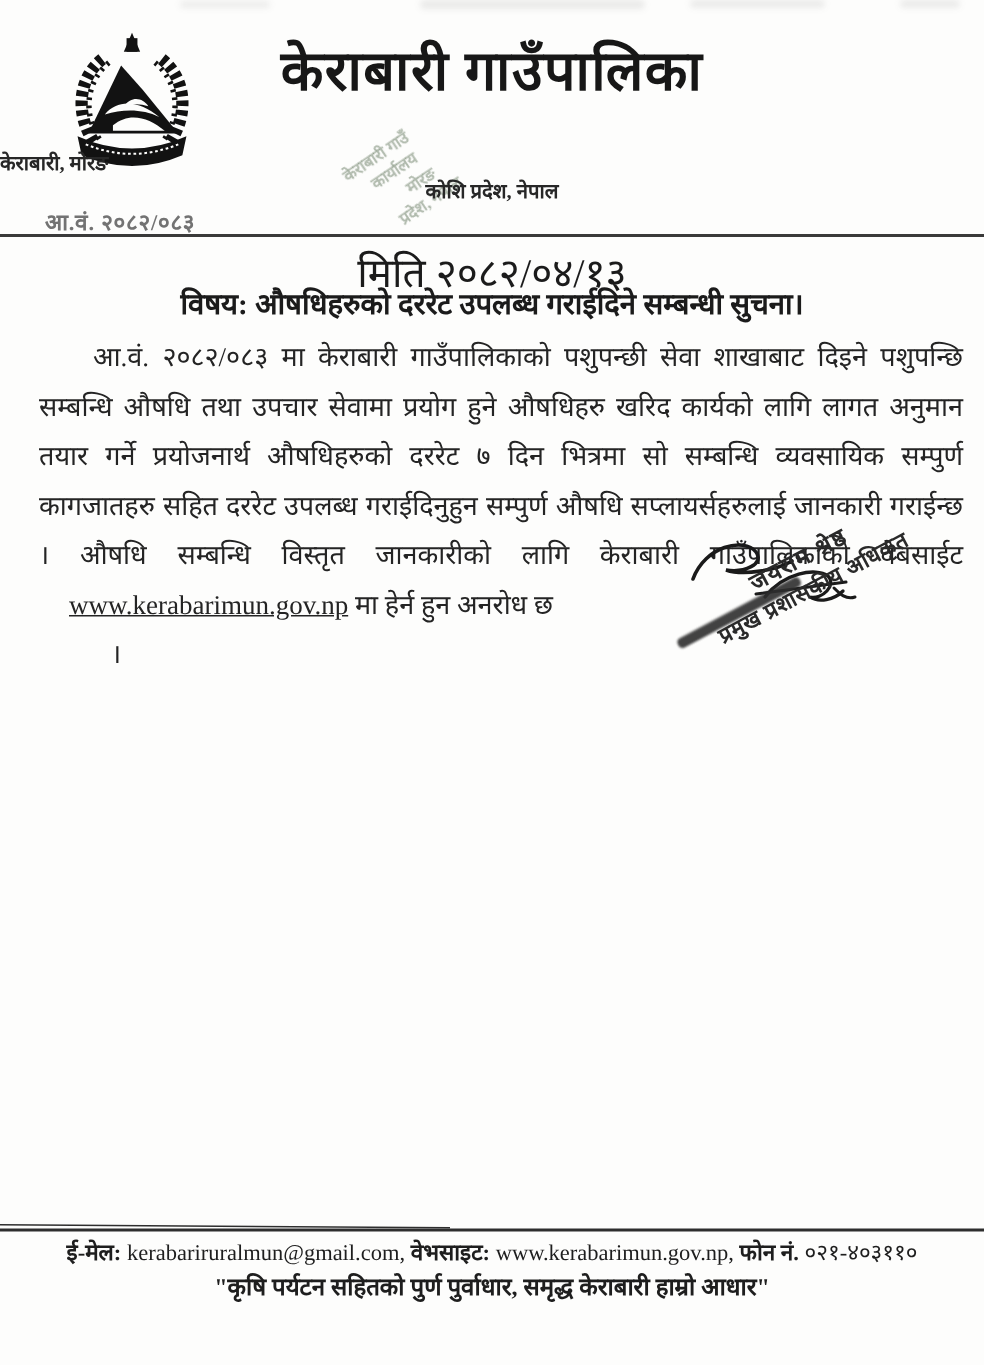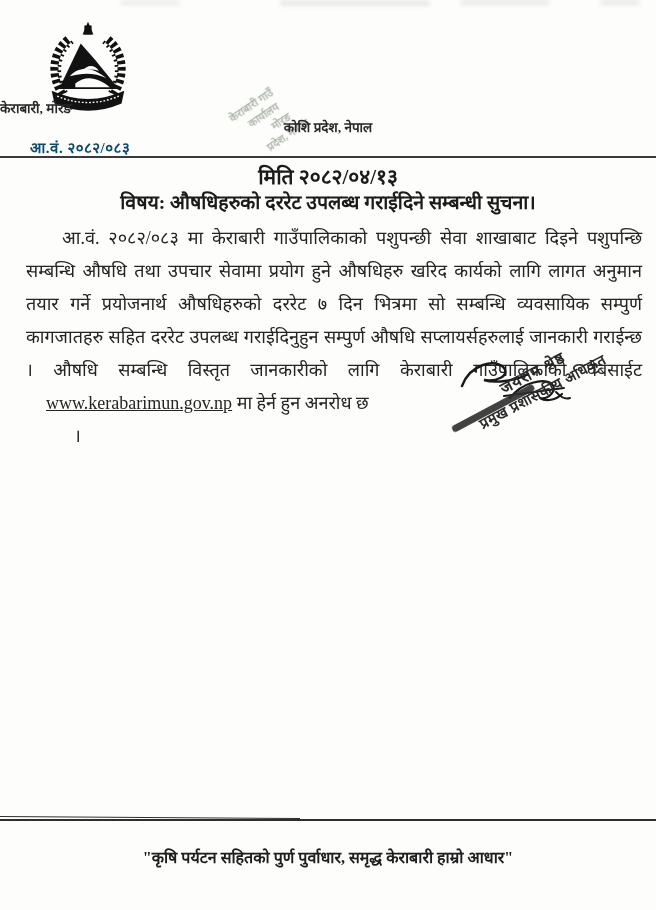--- a/index.html
+++ b/index.html
@@ -43,31 +43,31 @@
     font-size: 11px; font-weight: 700; line-height: 15px;
     text-align: center; pointer-events: none; filter: blur(0.4px);
   }
   .seal-ghost div:nth-child(1) { margin-left: -18px; }
   .seal-ghost div:nth-child(2) { margin-left: -8px; }
   .seal-ghost div:nth-child(3) { margin-left: 14px; }
   .seal-ghost div:nth-child(4) { margin-left: 10px; }
 
   .fiscal-year {
     position: absolute; left: 30px; top: 137px;
-    font-size: 15px; font-weight: 700; color: #0c4a6e; letter-spacing: 0.5px; text-align: center;
+    font-size: 15px; font-weight: 700; color: #737373; letter-spacing: 0.5px; text-align: center;
   }
   .head-rule {
     position: absolute; left: 0; top: 156px; width: 656px; height: 2px;
     background: #3a3a3a;
   }
 
   
   .date-line {
     position: absolute; left: 0; right: 0; top: 162px;
-    text-align: center; font-size: 21px; font-weight: 700; color: #1b1b1b;
+    text-align: center; font-size: 27px; font-weight: 400; color: #1b1b1b;
   }
   .subject-line {
     position: absolute; left: 0; right: 0; top: 188px;
     text-align: center; font-size: 19.5px; font-weight: 600; color: #1b1b1b;
   }
 
   
   .body-block {
     position: absolute; left: 26px; top: 222px; width: 616px;
     font-size: 18px; line-height: 33px; color: #242424;
@@ -126,20 +126,21 @@
 
     <path d="M18,76 L42,26 L58,44 L84,76 Z" fill="#121212"></path>
     <path d="M30,62 C40,50 56,52 70,64 C58,58 44,58 30,62 Z" fill="#fdfdfc"></path>
     <path d="M36,70 C48,60 62,64 74,74 L36,74 Z" fill="#fdfdfc"></path>
     <path d="M44,56 C50,48 58,50 62,56 C56,54 50,54 44,56 Z" fill="#fdfdfc"></path>
 
     <path d="M10,78 Q50,96 90,78 L87,92 Q50,108 13,92 Z" fill="#121212"></path>
     <path d="M16,84 Q50,98 84,84" fill="none" stroke="#fdfdfc" stroke-width="1.5" stroke-dasharray="2 2"></path>
   </svg>
 
+  <div class="muni-name">केराबारी गाउँपालिका</div>
 
   <div class="seal-ghost">
     <div>केराबारी गाउँ</div>
     <div>कार्यालय</div>
     <div>मोरङ</div>
     <div>प्रदेश, नेपाल</div>
   </div>
 
   <div class="addr1">केराबारी, मोरङ</div>
   <div class="addr2">कोशि प्रदेश, नेपाल</div>
@@ -163,15 +164,23 @@
   </svg>
 
   <div class="officer-stamp">
     <div class="stamp-smudge"></div>
     <div class="stamp-name">जयराम श्रेष्ठ</div>
     <div class="stamp-title">प्रमुख प्रशासकीय अधिकृत</div>
   </div>
 
   <div class="foot-rule"></div>
   <div class="foot-rule2"></div>
+  <div class="contact-line">
+    <span class="np">ई-मेल:</span>
+    <span>kerabariruralmun@gmail.com,</span>
+    <span class="np">वेभसाइट:</span>
+    <span>www.kerabarimun.gov.np,</span>
+    <span class="np">फोन नं.</span>
+    <span>०२१-४०३११०</span>
+  </div>
   <div class="slogan-line">"कृषि पर्यटन सहितको पुर्ण पुर्वाधार, समृद्ध केराबारी हाम्रो आधार"</div>
 
 </div>
 
 </body></html>

